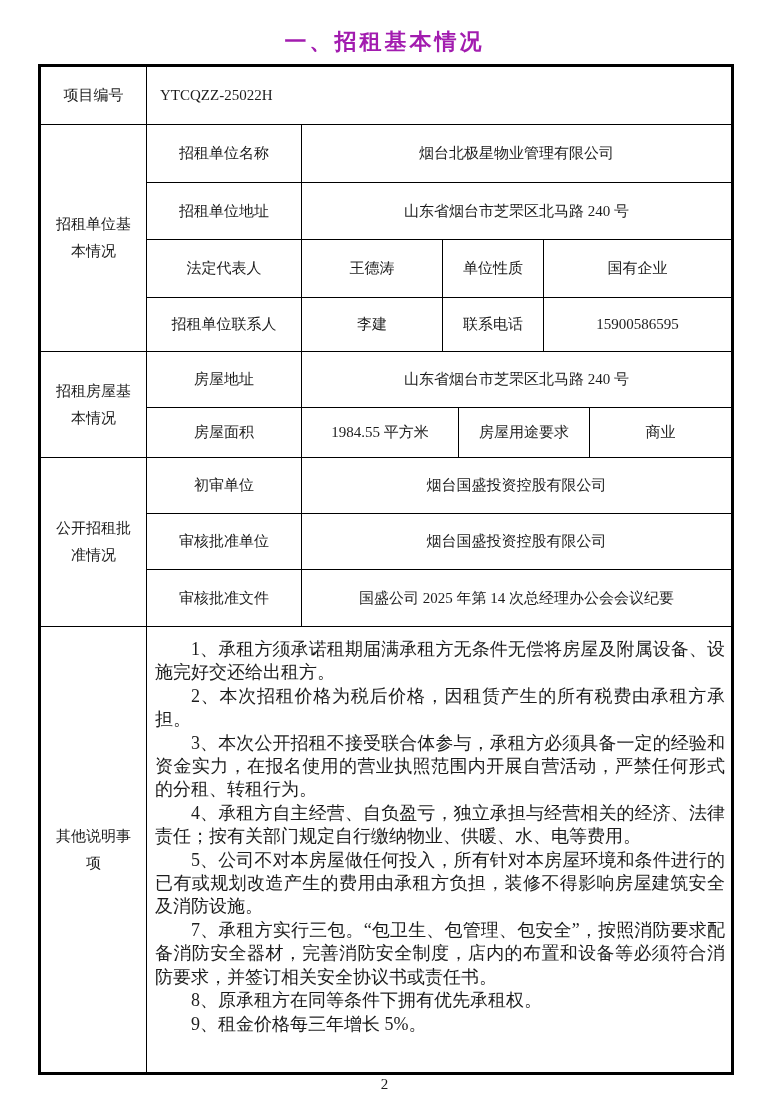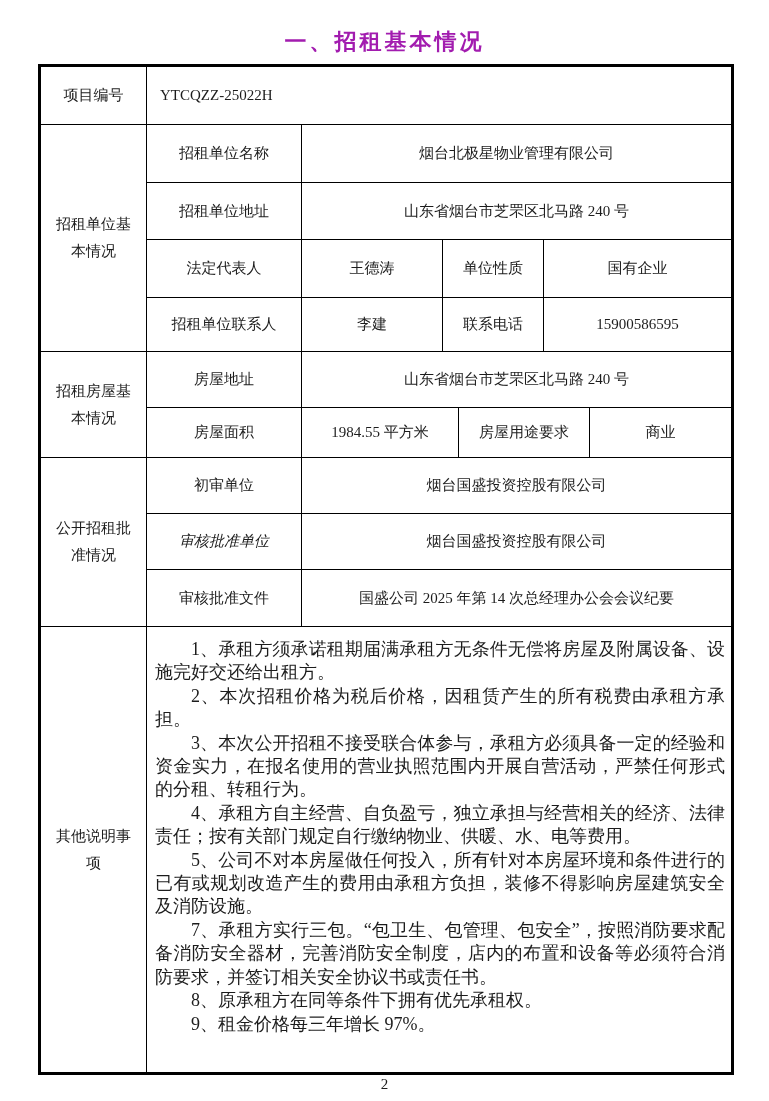--- a/index.html
+++ b/index.html
@@ -113,34 +113,34 @@
   <div class="cell" style="left:106px;top:341px;width:155px;height:50px;">房屋面积</div>
   <div class="cell" style="left:261px;top:341px;width:157px;height:50px;">1984.55 平方米</div>
   <div class="cell" style="left:418px;top:341px;width:131px;height:50px;">房屋用途要求</div>
   <div class="cell no-r" style="left:549px;top:341px;width:141px;height:50px;">商业</div>
 
   <div class="cell group" style="left:0px;top:391px;width:106px;height:169px;">公开招租批准情况</div>
 
   <div class="cell" style="left:106px;top:391px;width:155px;height:56px;">初审单位</div>
   <div class="cell no-r" style="left:261px;top:391px;width:429px;height:56px;">烟台国盛投资控股有限公司</div>
 
-  <div class="cell" style="left:106px;top:447px;width:155px;height:56px;font-style:italic;">审核批准单位</div>
+  <div class="cell" style="left:106px;top:447px;width:155px;height:56px;">审核批准单位</div>
   <div class="cell no-r" style="left:261px;top:447px;width:429px;height:56px;">烟台国盛投资控股有限公司</div>
 
   <div class="cell" style="left:106px;top:503px;width:155px;height:57px;">审核批准文件</div>
   <div class="cell no-r" style="left:261px;top:503px;width:429px;height:57px;">国盛公司 2025 年第 14 次总经理办公会会议纪要</div>
 
   <div class="cell group no-b" style="left:0px;top:560px;width:106px;height:445px;">其他说明事项</div>
 
   <div class="cell notes no-r no-b" style="left:106px;top:560px;width:584px;height:445px;">
     <p>1、承租方须承诺租期届满承租方无条件无偿将房屋及附属设备、设施完好交还给出租方。</p>
     <p>2、本次招租价格为税后价格，因租赁产生的所有税费由承租方承担。</p>
     <p>3、本次公开招租不接受联合体参与，承租方必须具备一定的经验和资金实力，在报名使用的营业执照范围内开展自营活动，严禁任何形式的分租、转租行为。</p>
     <p>4、承租方自主经营、自负盈亏，独立承担与经营相关的经济、法律责任；按有关部门规定自行缴纳物业、供暖、水、电等费用。</p>
     <p>5、公司不对本房屋做任何投入，所有针对本房屋环境和条件进行的已有或规划改造产生的费用由承租方负担，装修不得影响房屋建筑安全及消防设施。</p>
     <p>7、承租方实行三包。“包卫生、包管理、包安全”，按照消防要求配备消防安全器材，完善消防安全制度，店内的布置和设备等必须符合消防要求，并签订相关安全协议书或责任书。</p>
     <p>8、原承租方在同等条件下拥有优先承租权。</p>
-    <p>9、租金价格每三年增长 97%。</p>
+    <p>9、租金价格每三年增长 5%。</p>
   </div>
 
 </div>
 
 <div class="page-num">2</div>
 
 </body></html>

